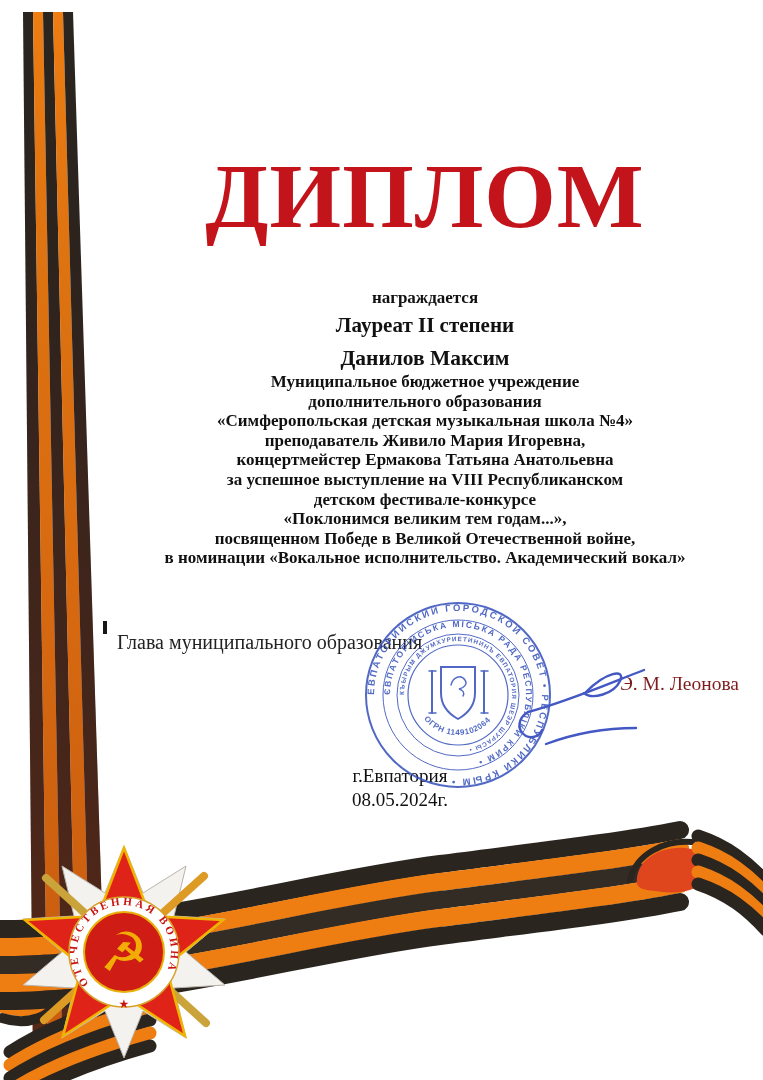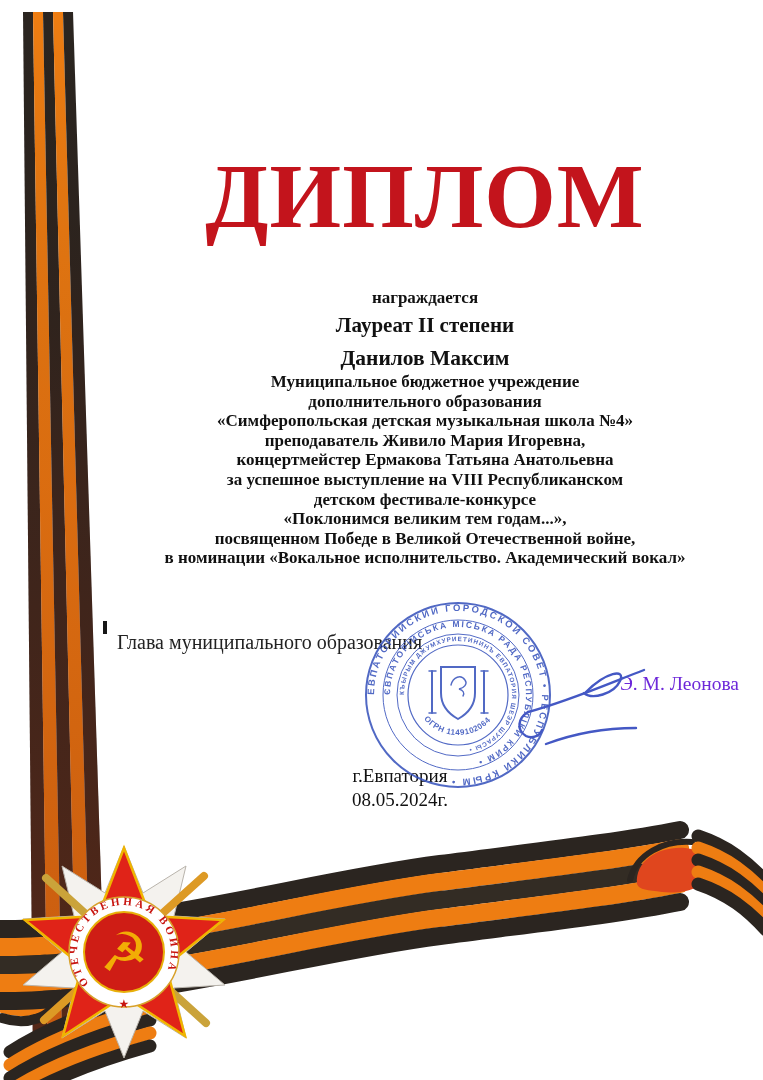--- a/index.html
+++ b/index.html
@@ -16,21 +16,21 @@
   }
   .center-col{left:85px;width:680px;text-align:center;z-index:4;}
   .award-label{top:288px;font-size:17px;font-weight:bold;}
   .award-degree{top:313px;font-size:21px;font-weight:bold;}
   .award-recipient{top:346px;font-size:21.5px;font-weight:bold;}
   .body-block{top:372px;font-size:17px;font-weight:bold;line-height:19.6px;}
   .officials{
     left:117px;top:629px;width:420px;font-size:20px;line-height:27.5px;
     color:#222;z-index:4;text-align:left;
   }
-  .sig-name{left:620px;top:673px;font-size:19.5px;color:#6d28d9;z-index:4;}
+  .sig-name{left:620px;top:673px;font-size:19.5px;color:#7f1d1d;z-index:4;}
   .footer-block{left:300px;top:764px;width:200px;text-align:center;
     font-size:19px;font-weight:normal;line-height:24px;z-index:4;}
   .stray-mark{left:103px;top:621px;width:4px;height:13px;background:#171717;z-index:4;}
   #left-ribbon{z-index:1;}
   #bottom-ribbon{z-index:2;}
   #medal{z-index:3;}
   #seal{z-index:5;opacity:0.88;}
   #signature{z-index:6;}
   .seal-text{fill:#3a55bd;font-family:"Liberation Sans",sans-serif;font-weight:bold;}
   .medal-ring-text{fill:#c81510;font-family:"Liberation Serif",serif;font-weight:bold;}

